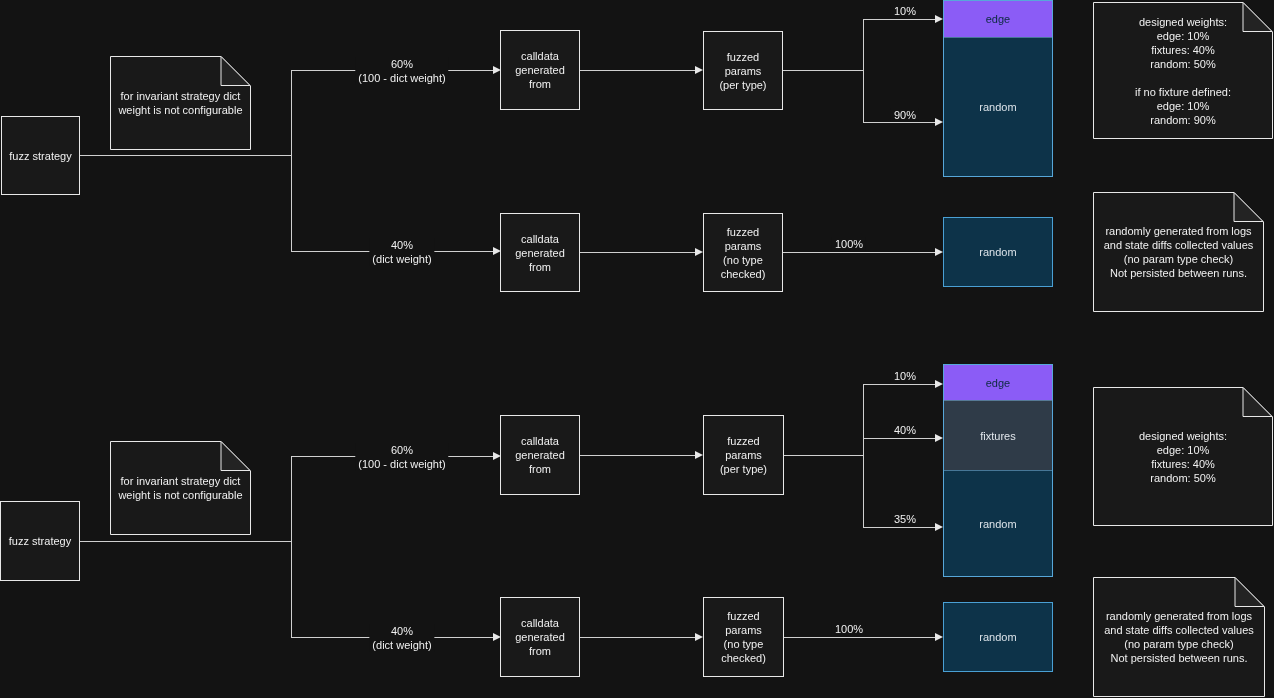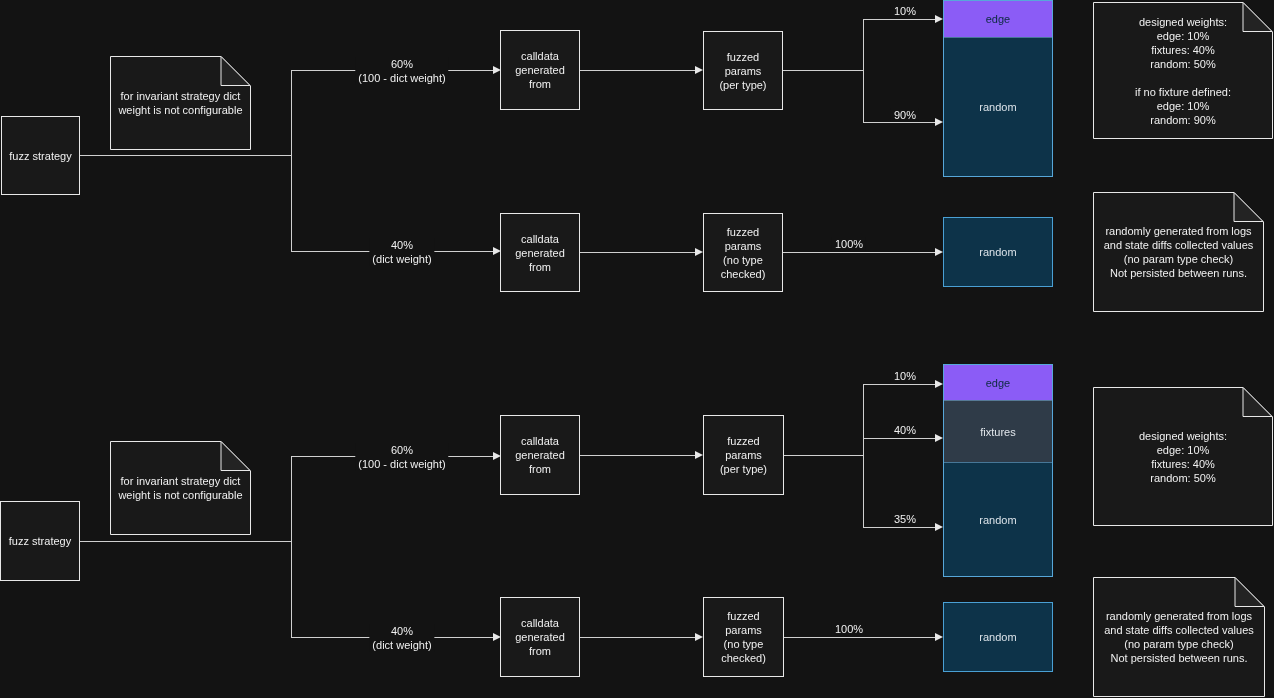--- a/index.html
+++ b/index.html
@@ -185,21 +185,21 @@
   <div class="lbl" style="left:905px;top:376px;">10%</div>
   <div class="hl" style="left:863px;top:438px;width:73px;"></div>
   <div class="ah" style="left:935px;top:438px;"></div>
   <div class="lbl" style="left:905px;top:430px;">40%</div>
   <div class="hl" style="left:863px;top:527px;width:73px;"></div>
   <div class="ah" style="left:935px;top:527px;"></div>
   <div class="lbl" style="left:905px;top:519px;">35%</div>
 
   <div class="stack" style="left:943px;top:364px;width:110px;height:213px;">
     <div class="seg seg-edge" style="height:35px;">edge</div>
-    <div class="seg seg-fix" style="height:62px;">fixtures</div>
+    <div class="seg seg-fix" style="height:70px;">fixtures</div>
     <div class="seg seg-rand" style="flex:1;">random</div>
   </div>
 
   <div class="hl" style="left:580px;top:637px;width:116px;"></div>
   <div class="ah" style="left:695px;top:637px;"></div>
   <div class="box" style="left:703px;top:597px;width:81px;height:80px;">fuzzed
 params
 (no type
 checked)</div>
 

